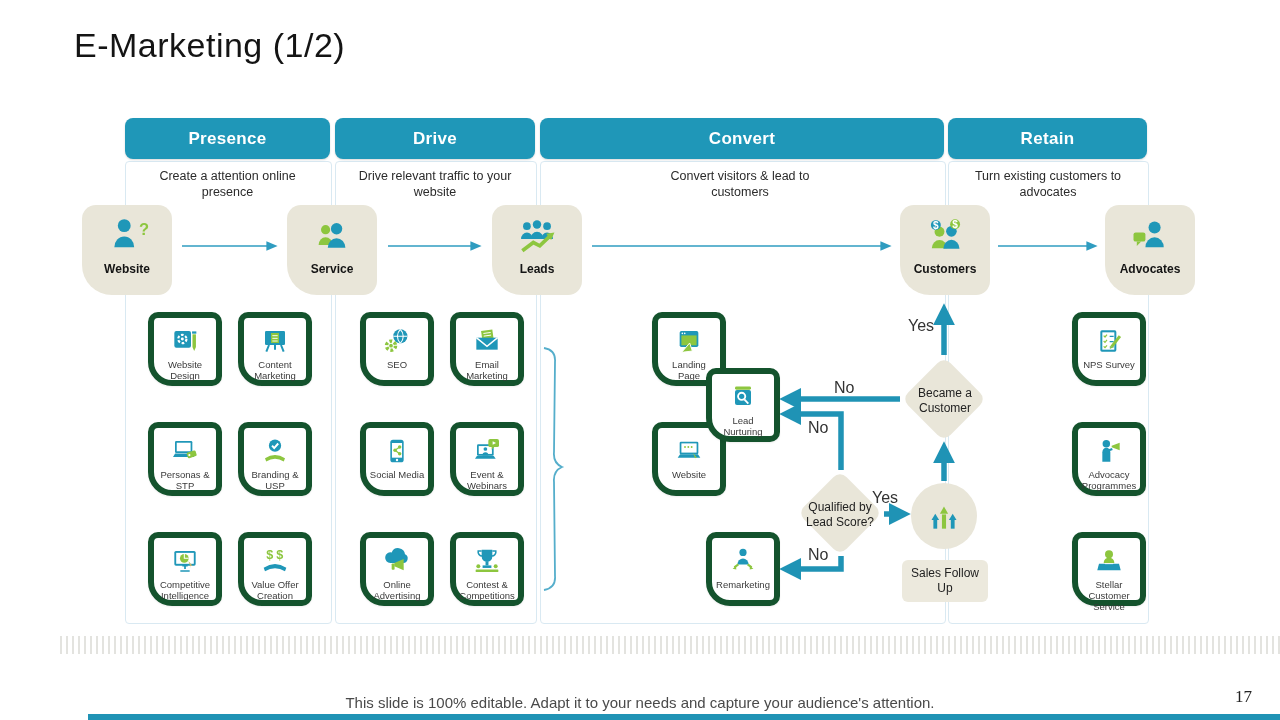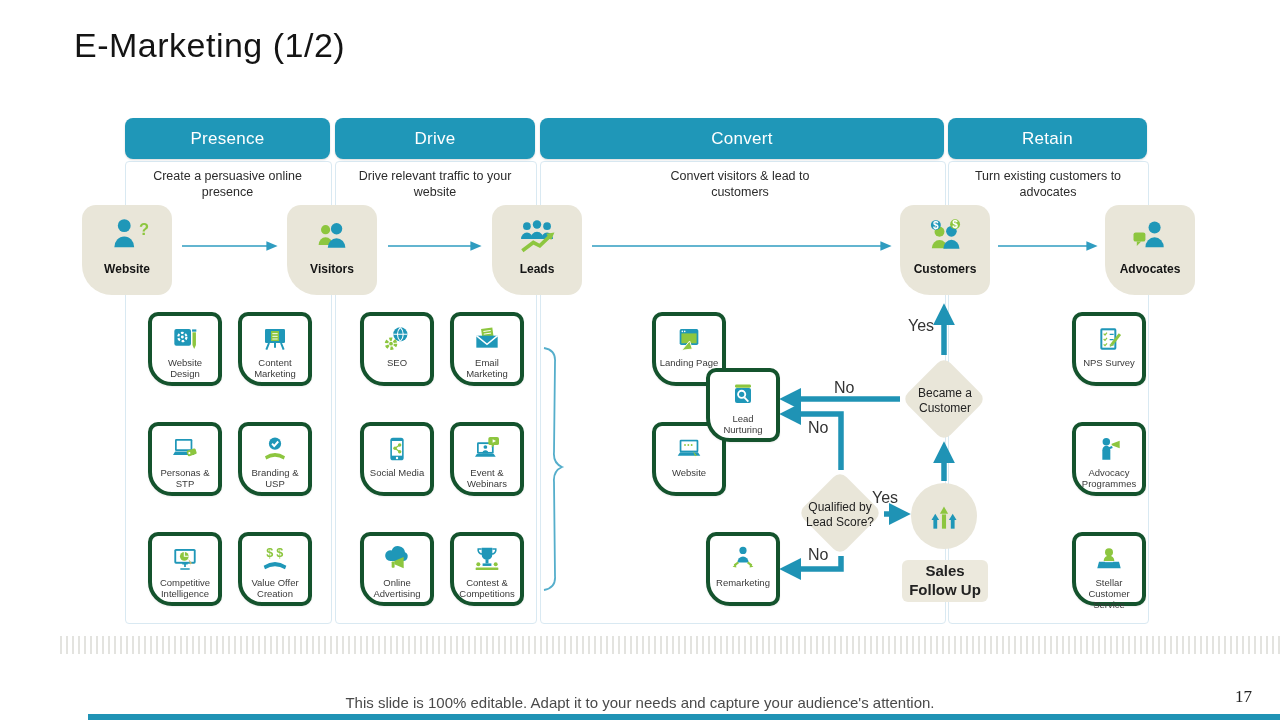--- a/index.html
+++ b/index.html
@@ -4,44 +4,44 @@
 <style>
   html,body{margin:0;padding:0;background:#fff;}
   #slide{position:relative;width:1280px;height:720px;background:#ffffff;overflow:hidden;
          font-family:"Liberation Sans",sans-serif;}
   .title{position:absolute;left:74px;top:26px;font-size:34px;color:#141414;letter-spacing:.5px;}
   
   .panel{position:absolute;top:161px;height:461px;border:1px solid #d9e9f2;border-radius:4px;background:transparent;}
   .p0{left:125px;width:205px}.p1{left:335px;width:200px}.p2{left:540px;width:404px}.p3{left:948px;width:199px}
   
   .stage{position:absolute;top:118px;height:41px;border-radius:8px;background:#1f97b8;
-         color:#fff;font-weight:normal;font-size:17px;text-align:center;line-height:41px;letter-spacing:.3px;
+         color:#fff;font-weight:bold;font-size:17px;text-align:center;line-height:41px;letter-spacing:.3px;
          box-shadow:0 1px 2px rgba(0,0,0,.15);}
   .sub{position:absolute;top:168px;font-size:12.5px;color:#2b2b2b;text-align:center;line-height:1.3;}
   
   .card{position:absolute;top:205px;width:90px;height:90px;background:#e9e6d9;
         border-radius:14px 14px 14px 30px;display:flex;flex-direction:column;align-items:center;}
   .picon{width:44px;height:44px;margin-top:10px;display:block;}
   .plabel{font-size:12px;font-weight:bold;color:#141414;margin-top:3px;}
   
   .grid2{position:absolute;display:grid;grid-template-columns:74px 74px;gap:36px 16px;}
   .grid1{position:absolute;display:grid;grid-template-columns:74px;gap:36px;margin-left:46px;}
-  .ibox{width:74px;height:74px;background:#fff;border:4px solid #14532d;border-radius:10px 10px 10px 24px;
+  .ibox{width:74px;height:74px;background:#fff;border:6px solid #14532d;border-radius:10px 10px 10px 24px;
         box-shadow:0 1px 2px rgba(0,0,0,.07);display:flex;flex-direction:column;align-items:center;box-sizing:border-box;}
   .abs{position:absolute;}
   .icn{width:32px;height:32px;margin-top:7px;display:block;}
   .ilabel{font-size:9.5px;color:#3a3a3a;text-align:center;line-height:1.18;margin-top:2px;padding:0 2px;}
   
   .diamond{position:absolute;width:60px;height:60px;background:#e9e6d9;border-radius:9px;transform:rotate(45deg);}
   .dtext{position:absolute;font-size:12px;color:#222;text-align:center;line-height:1.25;}
   .circle{position:absolute;left:911px;top:483px;width:66px;height:66px;border-radius:50%;background:#e9e6d9;
           display:flex;align-items:center;justify-content:center;}
   .circle .icn{margin:0;width:38px;height:38px;}
   .pill{position:absolute;left:902px;top:560px;width:86px;height:42px;background:#ece9dd;border-radius:6px;
-        font-size:15px;color:#222;text-align:center;display:flex;align-items:center;justify-content:center;line-height:1.25;font-weight:bold;}
+        font-size:12px;color:#222;text-align:center;display:flex;align-items:center;justify-content:center;line-height:1.25;}
   .flowlabel{position:absolute;font-size:16px;color:#333;}
   .overlay{position:absolute;left:0;top:0;pointer-events:none;}
   
   .stripes{position:absolute;left:60px;top:636px;width:1220px;height:18px;
            background:repeating-linear-gradient(90deg,#e3e3df 0,#e3e3df 2px,transparent 2px,transparent 6px);}
   .footer{position:absolute;left:0;top:694px;width:1280px;text-align:center;font-size:15px;color:#4a4a4a;}
   .pageno{position:absolute;right:28px;top:687px;font-family:"Liberation Serif",serif;font-size:17px;color:#222;}
   .botbar{position:absolute;left:88px;right:0;bottom:0;height:6px;background:#2093b5;}
 </style>
 </head>
@@ -54,21 +54,21 @@
   <div class="panel p0"></div>
   <div class="panel p1"></div>
   <div class="panel p2"></div>
   <div class="panel p3"></div>
 
   <div class="stage" style="left:125px;width:205px">Presence</div>
   <div class="stage" style="left:335px;width:200px">Drive</div>
   <div class="stage" style="left:540px;width:404px">Convert</div>
   <div class="stage" style="left:948px;width:199px">Retain</div>
 
-  <div class="sub" style="left:135px;width:185px">Create a persuasive online presence</div>
+  <div class="sub" style="left:135px;width:185px">Create a attention online presence</div>
   <div class="sub" style="left:345px;width:180px">Drive relevant traffic to your website</div>
   <div class="sub" style="left:640px;width:200px">Convert visitors &amp; lead to customers</div>
   <div class="sub" style="left:958px;width:180px">Turn existing customers to advocates</div>
 
   <svg class="overlay" width="1280" height="720" viewBox="0 0 1280 720">
     <defs>
       <marker id="mB" markerWidth="4" markerHeight="4" refX="2.4" refY="2" orient="auto">
         <path d="M0,0 L4,2 L0,4 z" fill="#1f93b5"></path>
       </marker>
       <marker id="mS" markerWidth="7" markerHeight="7" refX="3.5" refY="3.5" orient="auto">
@@ -99,21 +99,21 @@
         </svg></span>
     <span class="plabel">Website</span>
   </div>
   <div class="card" style="left:287px">
     <span class="picon"><svg viewBox="0 0 24 24" width="100%" height="100%" xmlns="http://www.w3.org/2000/svg">
           <circle cx="8.5" cy="8.0" r="2.5" fill="#8dc63f"></circle>
           <path d="M4.7,16.3 a3.8,4.18 0 0 1 7.6,0 z" fill="#8dc63f"></path>
           <circle cx="14.5" cy="7.5" r="3.1" fill="#1f97b8"></circle>
           <path d="M9.7,17.9 a4.8,5.28 0 0 1 9.6,0 z" fill="#1f97b8"></path>
         </svg></span>
-    <span class="plabel">Visitors</span>
+    <span class="plabel">Service</span>
   </div>
   <div class="card" style="left:492px">
     <span class="picon"><svg viewBox="0 0 24 24" width="100%" height="100%" xmlns="http://www.w3.org/2000/svg">
           <circle cx="6.5" cy="6.1" r="2.1" fill="#1f97b8"></circle>
           <path d="M3.3,13.1 a3.2,3.5200000000000005 0 0 1 6.4,0 z" fill="#1f97b8"></path>
           <circle cx="12" cy="5.2" r="2.3" fill="#1f97b8"></circle>
           <path d="M8.4,13.1 a3.6,3.9600000000000004 0 0 1 7.2,0 z" fill="#1f97b8"></path>
           <circle cx="17.5" cy="6.1" r="2.1" fill="#1f97b8"></circle>
           <path d="M14.3,13.1 a3.2,3.5200000000000005 0 0 1 6.4,0 z" fill="#1f97b8"></path>
           <path d="M4,19.5 L10,15 L13.5,16.8 L19,11.5" stroke="#8dc63f" stroke-width="2" fill="none"></path>

